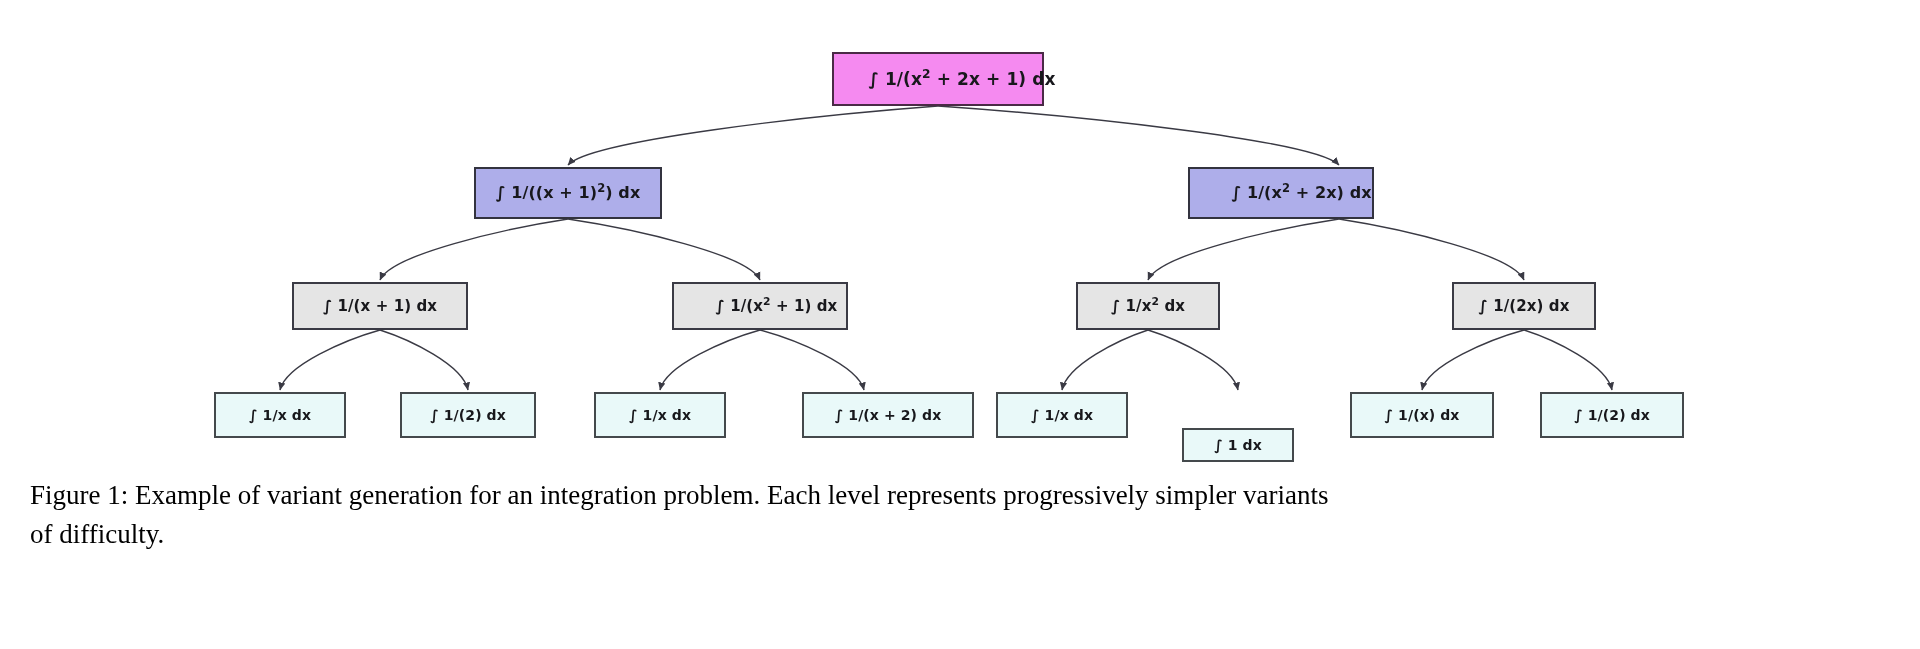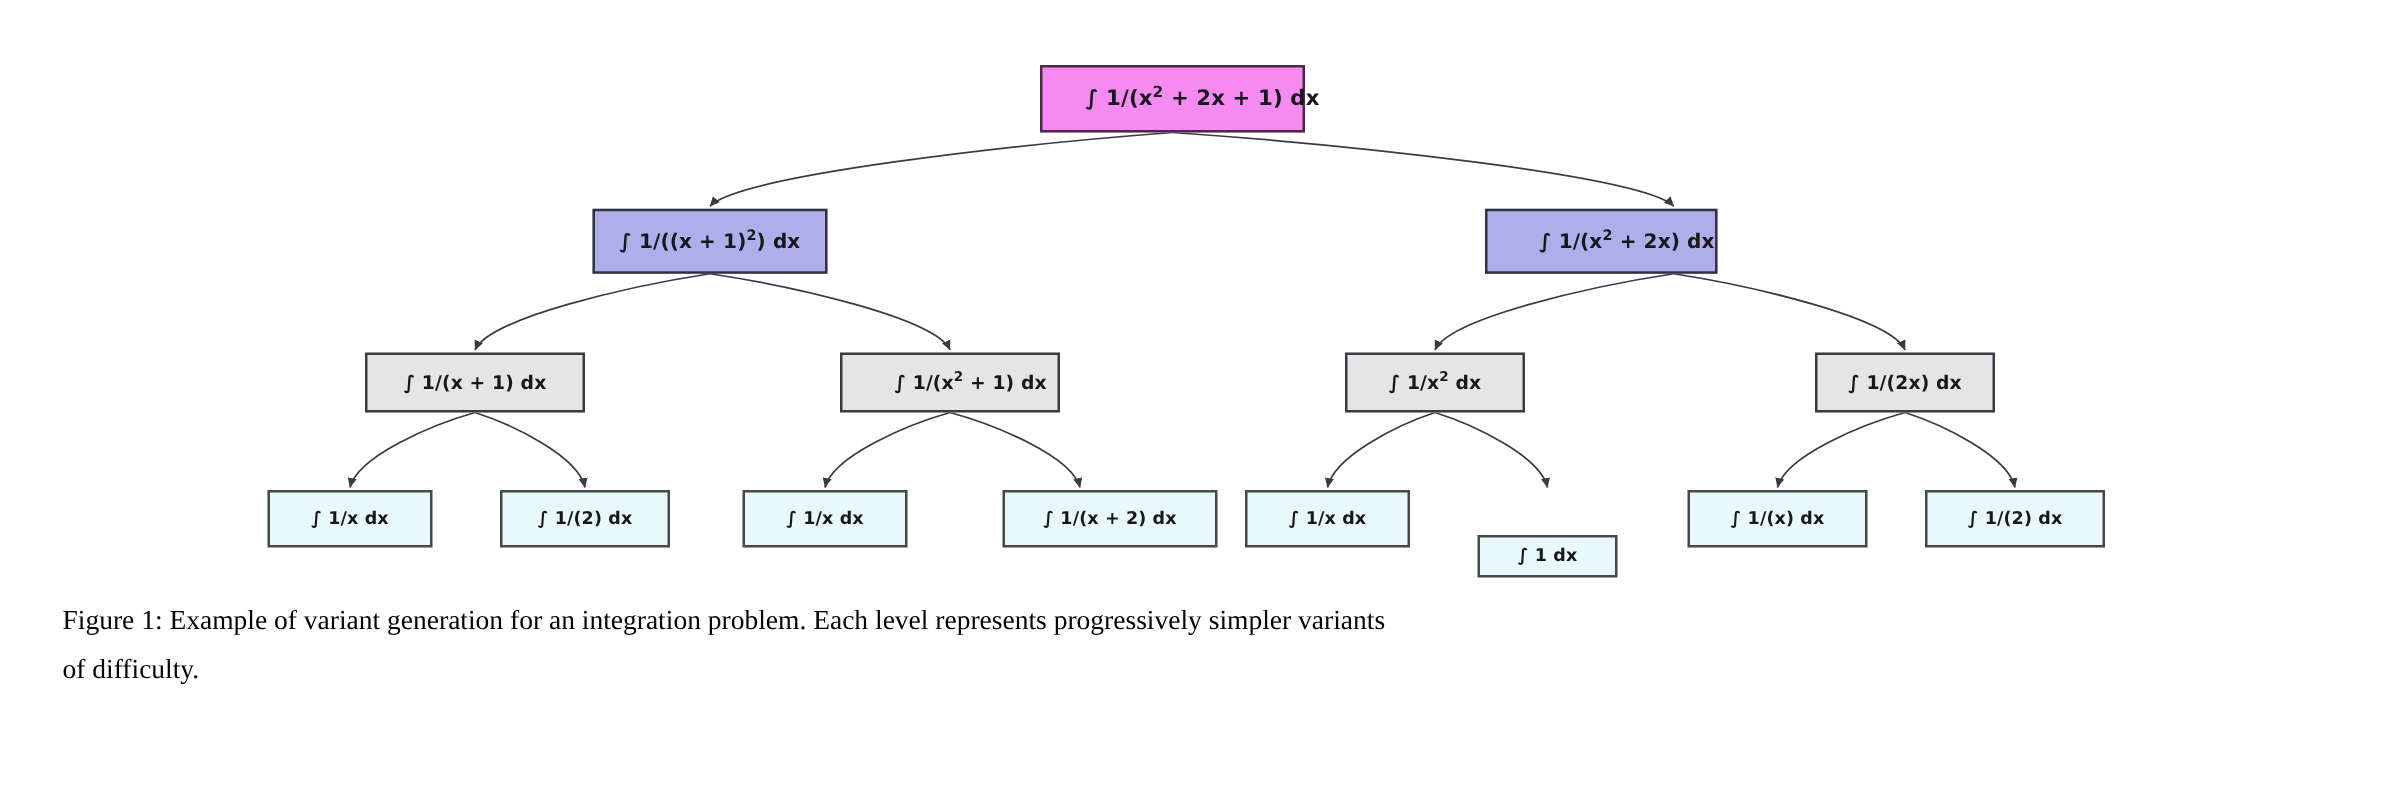--- a/index.html
+++ b/index.html
@@ -86,25 +86,24 @@
     line-height: 0;
   }
 
   
   #caption {
     position: absolute;
     left: 30px;
     top: 476px;
     width: 1862px;
     font-family: "Liberation Serif", "DejaVu Serif", serif;
-    font-size: 22px;
+    font-size: 27px;
     line-height: 39px;
     color: #000000;
     text-align: left;
-    margin-left: 20px;
   }
   #caption .cap-line {
     display: block;
     white-space: nowrap;
   }
 </style>
 </head>
 <body>
 
 <div id="figure-root">

